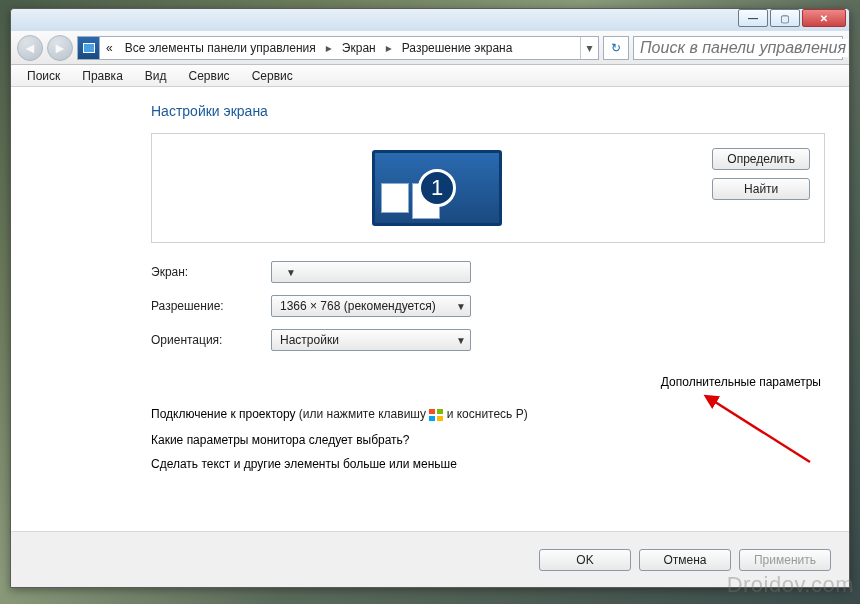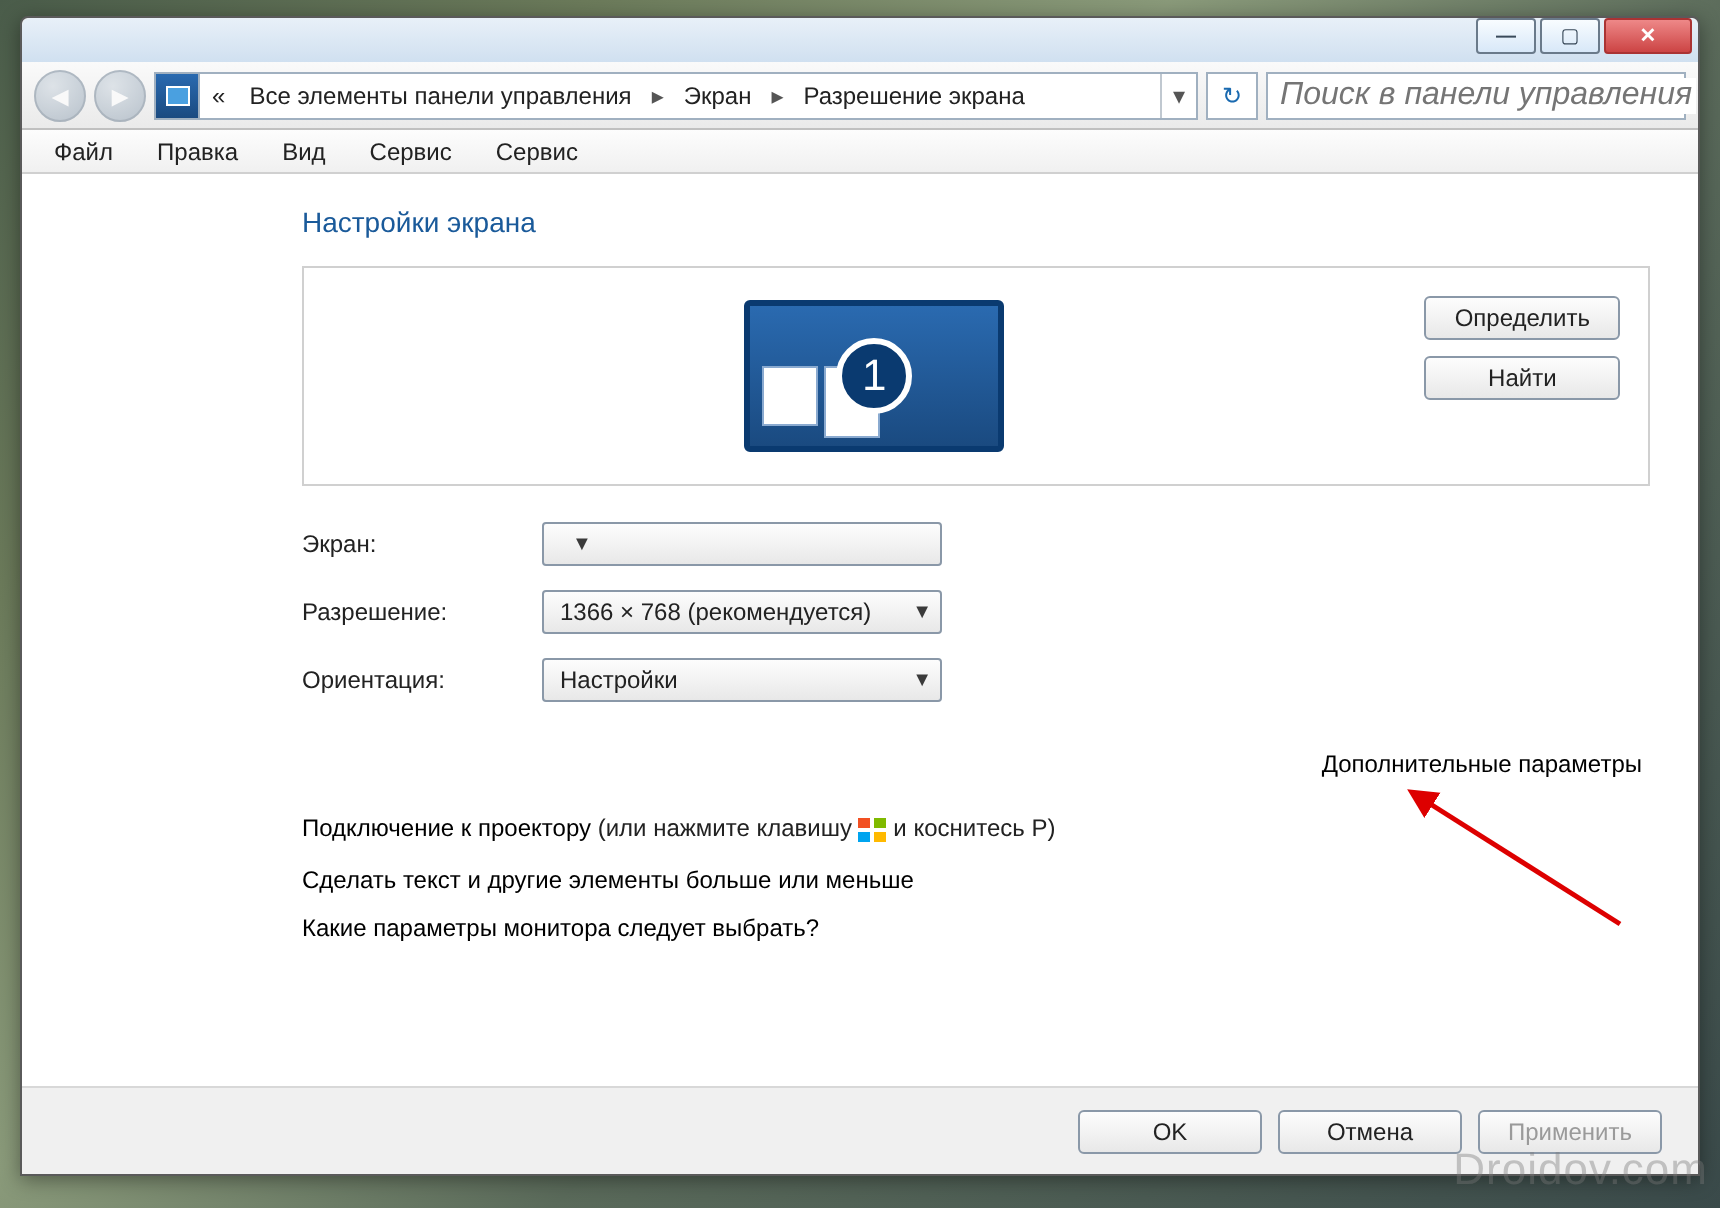--- a/index.html
+++ b/index.html
@@ -55,21 +55,21 @@
 .projector-line { margin-bottom: 12px; color: #222; }
 .win-logo { display: inline-flex; width: 14px; height: 12px; position: relative; vertical-align: middle; }
 .win-logo span { position: absolute; width: 6px; height: 5px; }
 .win-logo .q1 { background: #f25022; left: 0; top: 0; }
 .win-logo .q2 { background: #7fba00; right: 0; top: 0; }
 .win-logo .q3 { background: #00a4ef; left: 0; bottom: 0; }
 .win-logo .q4 { background: #ffb900; right: 0; bottom: 0; }
 
 .bottom-links { display: flex; flex-direction: column; gap: 10px; margin-bottom: 16px; }
 
-.button-bar { height: 44px; border-top: 1px solid #d8d8d8; background: #f0f0f0; display: flex; align-items: center; justify-content: flex-end; gap: 8px; padding: 17px 18px; }
+.button-bar { height: 56px; border-top: 1px solid #d8d8d8; background: #f0f0f0; display: flex; align-items: center; justify-content: flex-end; gap: 8px; padding: 17px 18px; }
 
 .arrow-svg { position: absolute; pointer-events: none; }
 .watermark { position: absolute; right: 6px; bottom: 6px; font-size: 22px; color: rgba(120,120,120,0.4); font-weight: 300; letter-spacing: 0.5px; }
 </style>
 </head>
 <body>
 
 <div class="window">
 
   <div class="title-bar">
@@ -95,21 +95,21 @@
       <div class="bc-drop">▾</div>
     </div>
     <div class="refresh-box">↻</div>
     <div class="search-box">
       <input placeholder="Поиск в панели управления" style="">
       <span class="sicon">🔍</span>
     </div>
   </div>
 
   <div class="menu-bar">
-    <div class="menu-item">Файл</div>
+    <div class="menu-item">Поиск</div>
     <div class="menu-item">Правка</div>
     <div class="menu-item">Вид</div>
     <div class="menu-item">Сервис</div>
     <div class="menu-item">Сервис</div>
   </div>
 
   <div class="content-area">
     <div class="page-title">Настройки экрана</div>
 
     <div class="display-panel">
@@ -154,22 +154,22 @@
     <div class="projector-line">
       <span class="link">Подключение к проектору</span><span> (или нажмите клавишу </span><span class="win-logo">
           <span class="q1"></span>
           <span class="q2"></span>
           <span class="q3"></span>
           <span class="q4"></span>
         </span><span> и коснитесь P)</span>
     </div>
 
     <div class="bottom-links">
+      <span class="link">Какие параметры монитора следует выбрать?</span>
       <span class="link">Сделать текст и другие элементы больше или меньше</span>
-      <span class="link">Какие параметры монитора следует выбрать?</span>
     </div>
   </div>
 
   <div class="button-bar">
     <button class="win-button">OK</button>
     <button class="win-button">Отмена</button>
     <button class="win-button" disabled="">Применить</button>
   </div>
 
 </div>

